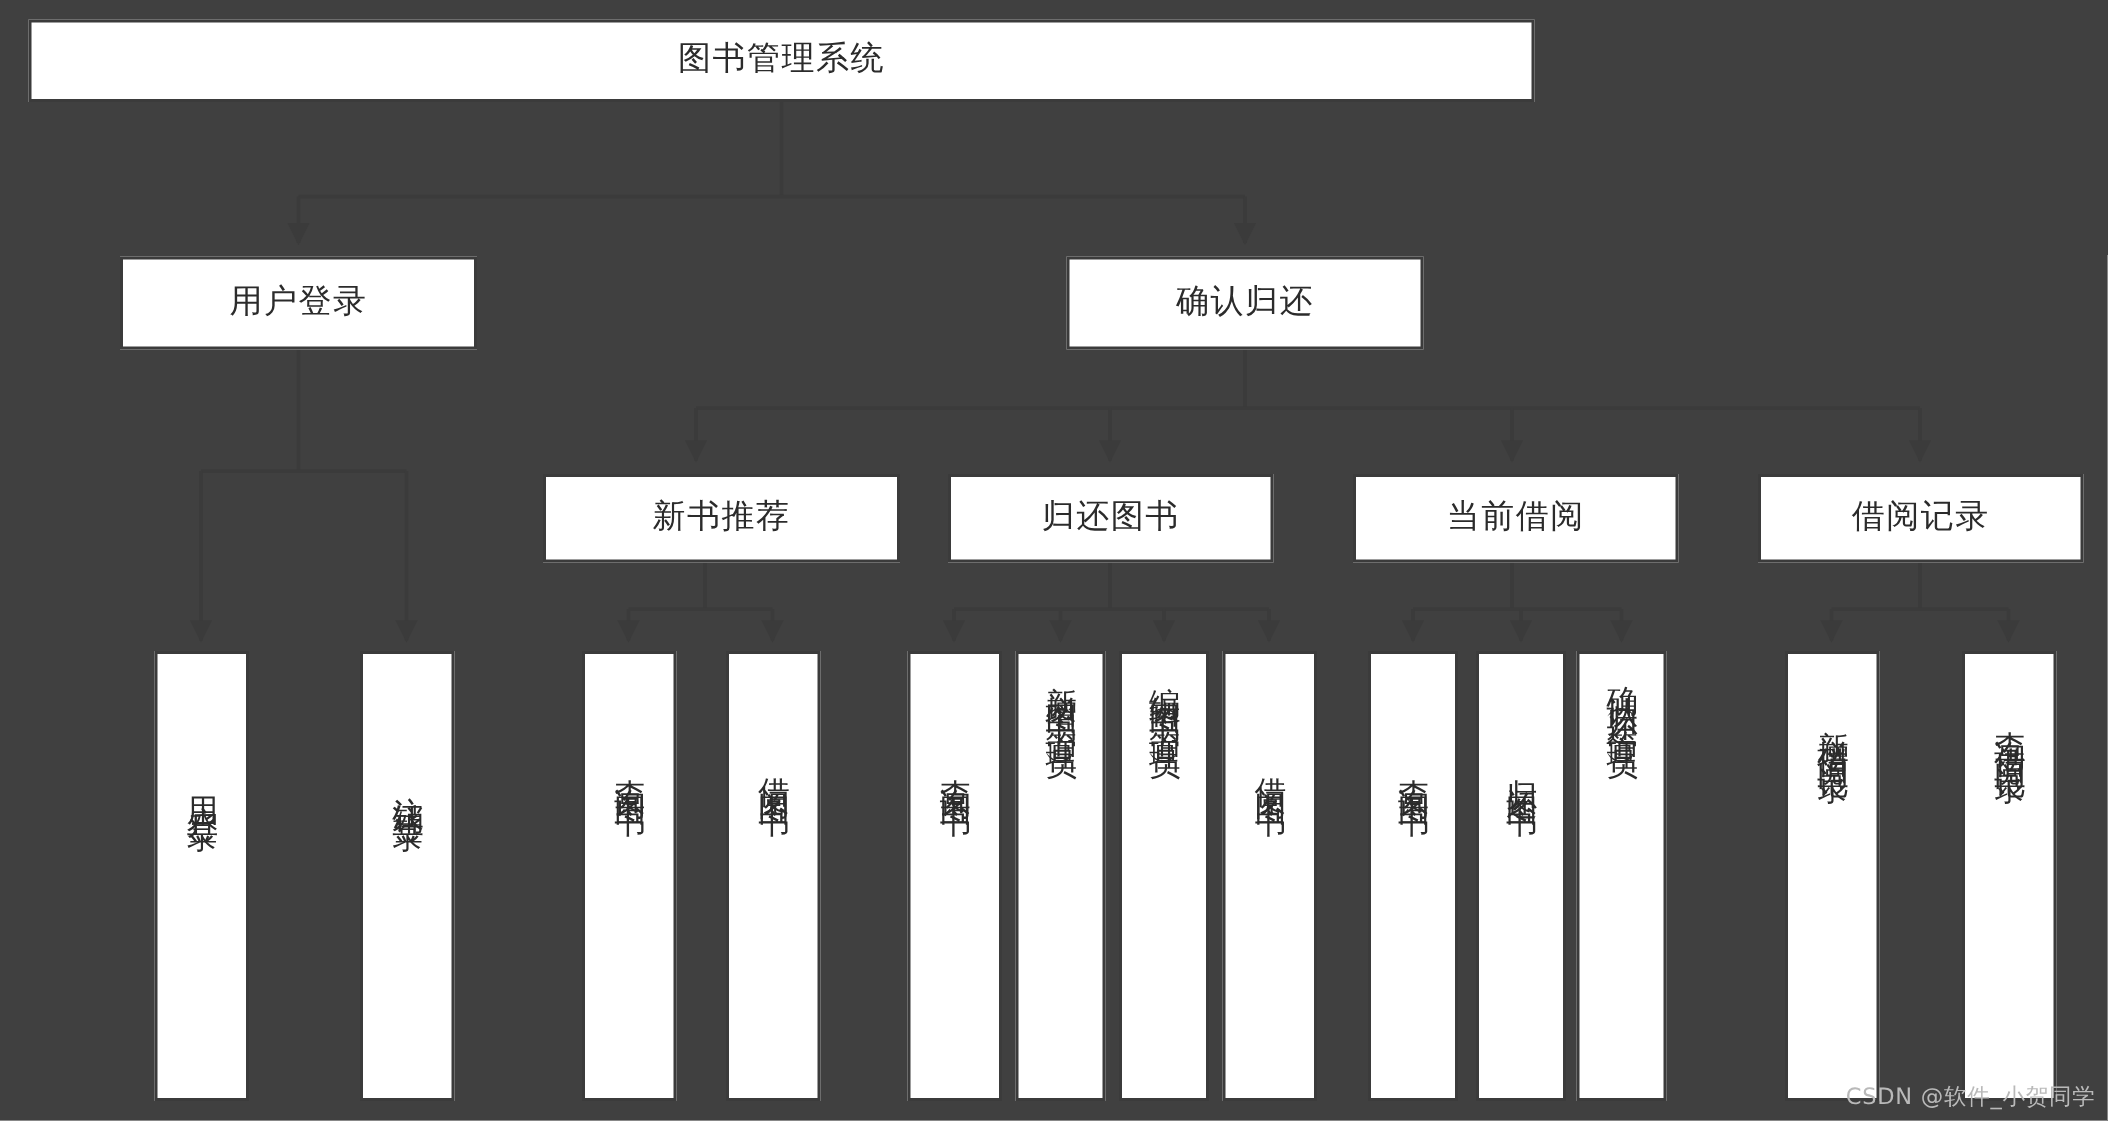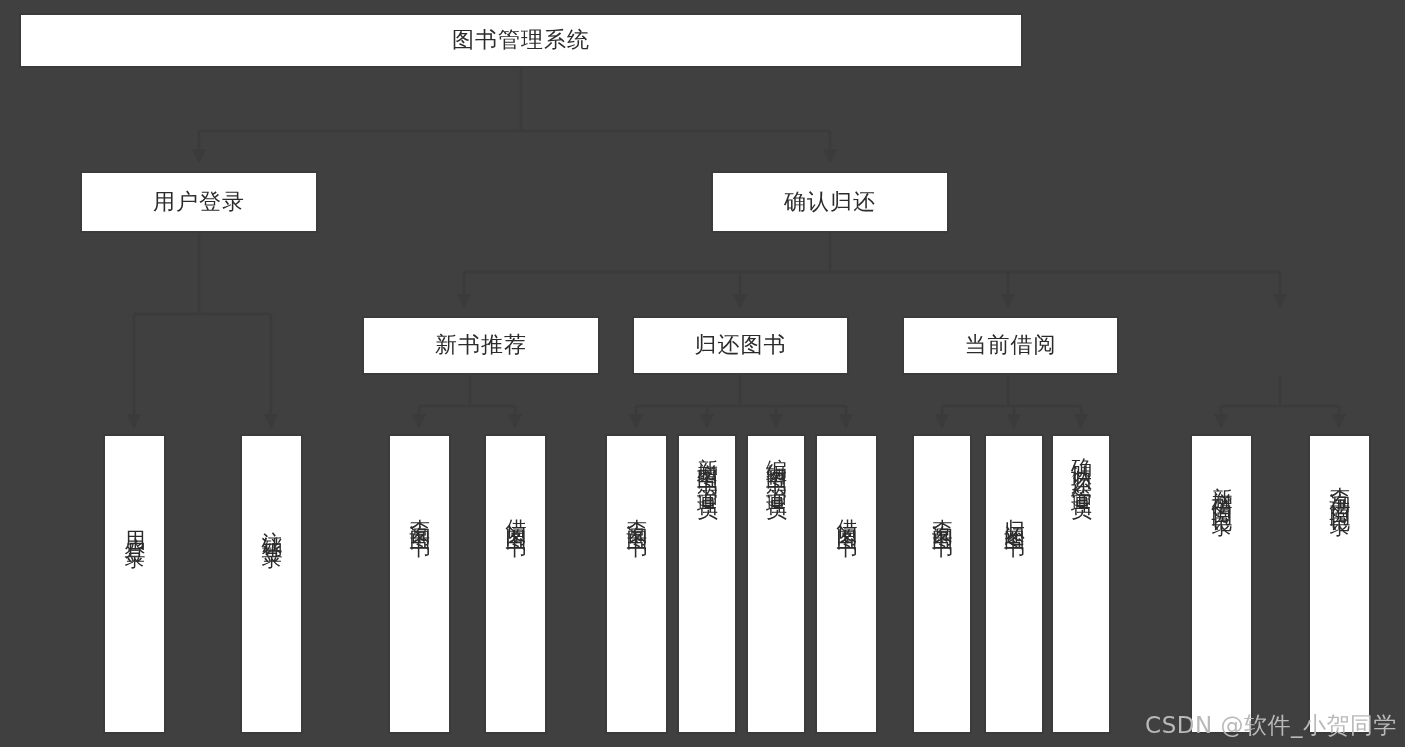--- a/index.html
+++ b/index.html
@@ -57,21 +57,21 @@
     white-space: nowrap;
     display: block;
   }
   .node.vertical.center .label {
     margin-top: 0;
   }
   .watermark {
     position: absolute;
     right: 8px;
     bottom: 6px;
-    font-size: 23px;
+    font-size: 15px;
     color: #b9b9b9;
     letter-spacing: 0.5px;
     z-index: 5;
     white-space: nowrap;
   }
 </style>
 </head>
 <body>
 
 <div id="diagram-root">
@@ -139,20 +139,23 @@
 
   <div class="node horizontal" style="left:362px; top:316px; width:238px; height:59px;">
     <span class="label">新书推荐</span>
   </div>
   <div class="node horizontal" style="left:632px; top:316px; width:217px; height:59px;">
     <span class="label">归还图书</span>
   </div>
   <div class="node horizontal" style="left:902px; top:316px; width:217px; height:59px;text-align:center;">
     <span class="label">当前借阅</span>
   </div>
+  <div class="node horizontal" style="left:1172px; top:316px; width:217px; height:59px;">
+    <span class="label">借阅记录</span>
+  </div>
 
   <div class="node vertical center" style="left:103px; top:434px; width:63px; height:300px; padding-top:78px;">
     <span class="label">用户登录</span>
   </div>
   <div class="node vertical center" style="left:240px; top:434px; width:63px; height:300px; padding-top:78px;">
     <span class="label">注销登录</span>
   </div>
 
   <div class="node vertical center" style="left:388px; top:434px; width:63px; height:300px; padding-top:66px;">
     <span class="label">查询图书</span>

